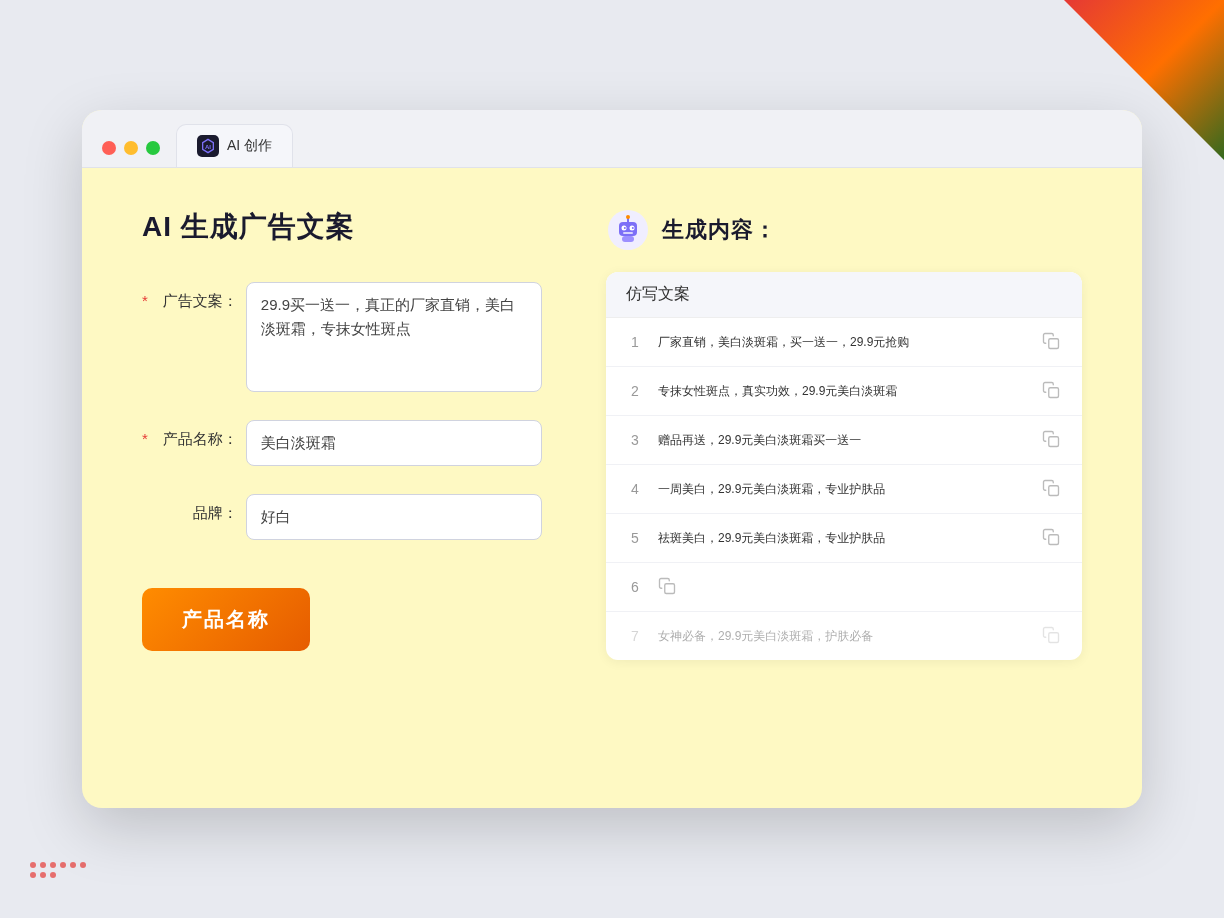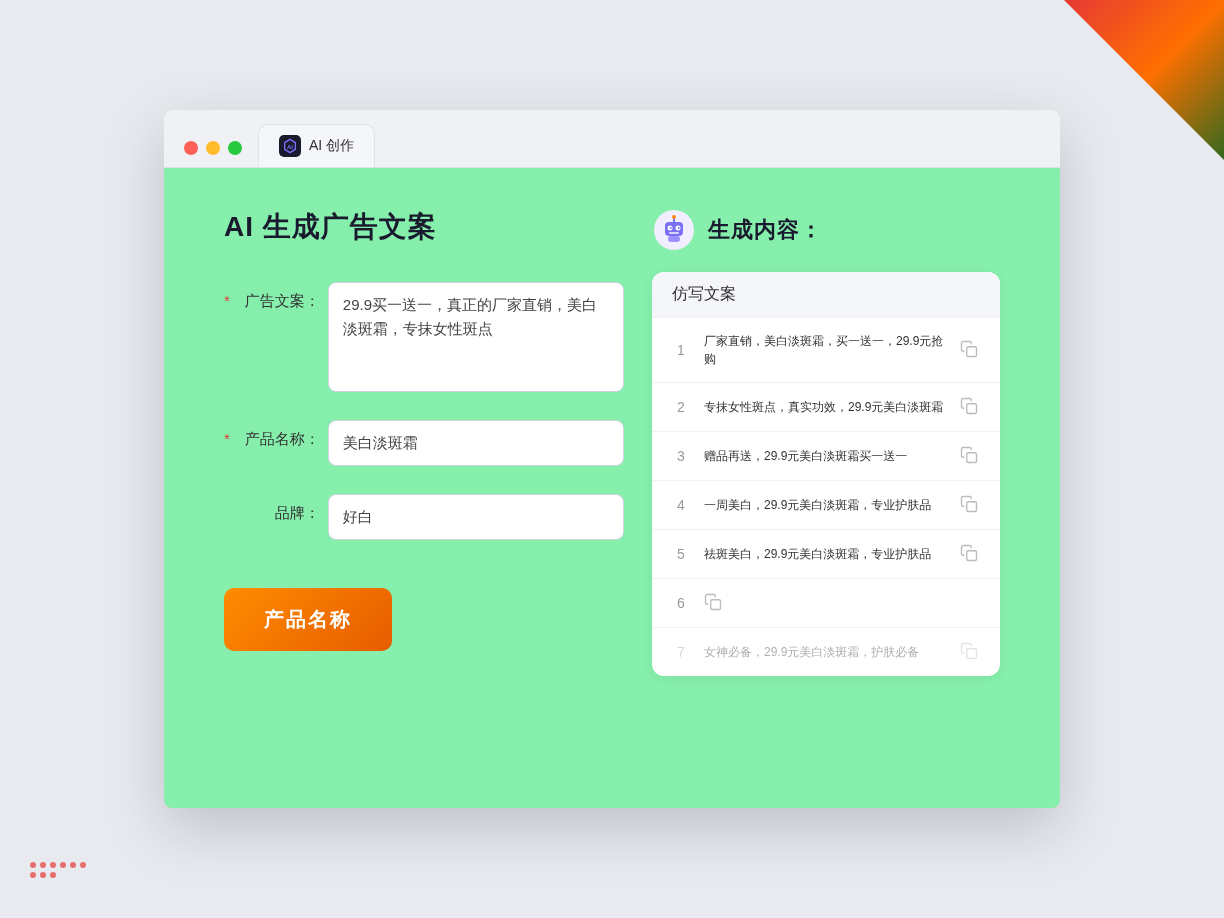--- a/index.html
+++ b/index.html
@@ -39,23 +39,23 @@
     .red-dot {
       width: 6px;
       height: 6px;
       background: #e53935;
       border-radius: 50%;
       opacity: 0.7;
     }
 
     
     .browser-window {
-      width: 896px;
-      background: #86efac;
-      border-radius: 8px;
+      width: 1060px;
+      background: #fef9c3;
+      border-radius: 20px;
       box-shadow: 0 20px 60px rgba(0,0,0,0.18);
       overflow: hidden;
       position: relative;
     }
 
     .browser-titlebar {
       background: #f0f1f5;
       padding: 14px 20px 0 20px;
       display: flex;
       align-items: flex-end;
@@ -183,20 +183,21 @@
       font-weight: 600;
       cursor: pointer;
       margin-top: 20px;
       letter-spacing: 2px;
       font-family: inherit;
     }
 
     
     .right-panel {
       flex: 1;
+      margin-left: 36px;
     }
 
     .right-header {
       display: flex;
       align-items: center;
       gap: 12px;
       margin-bottom: 20px;
     }
 
     .robot-icon {

